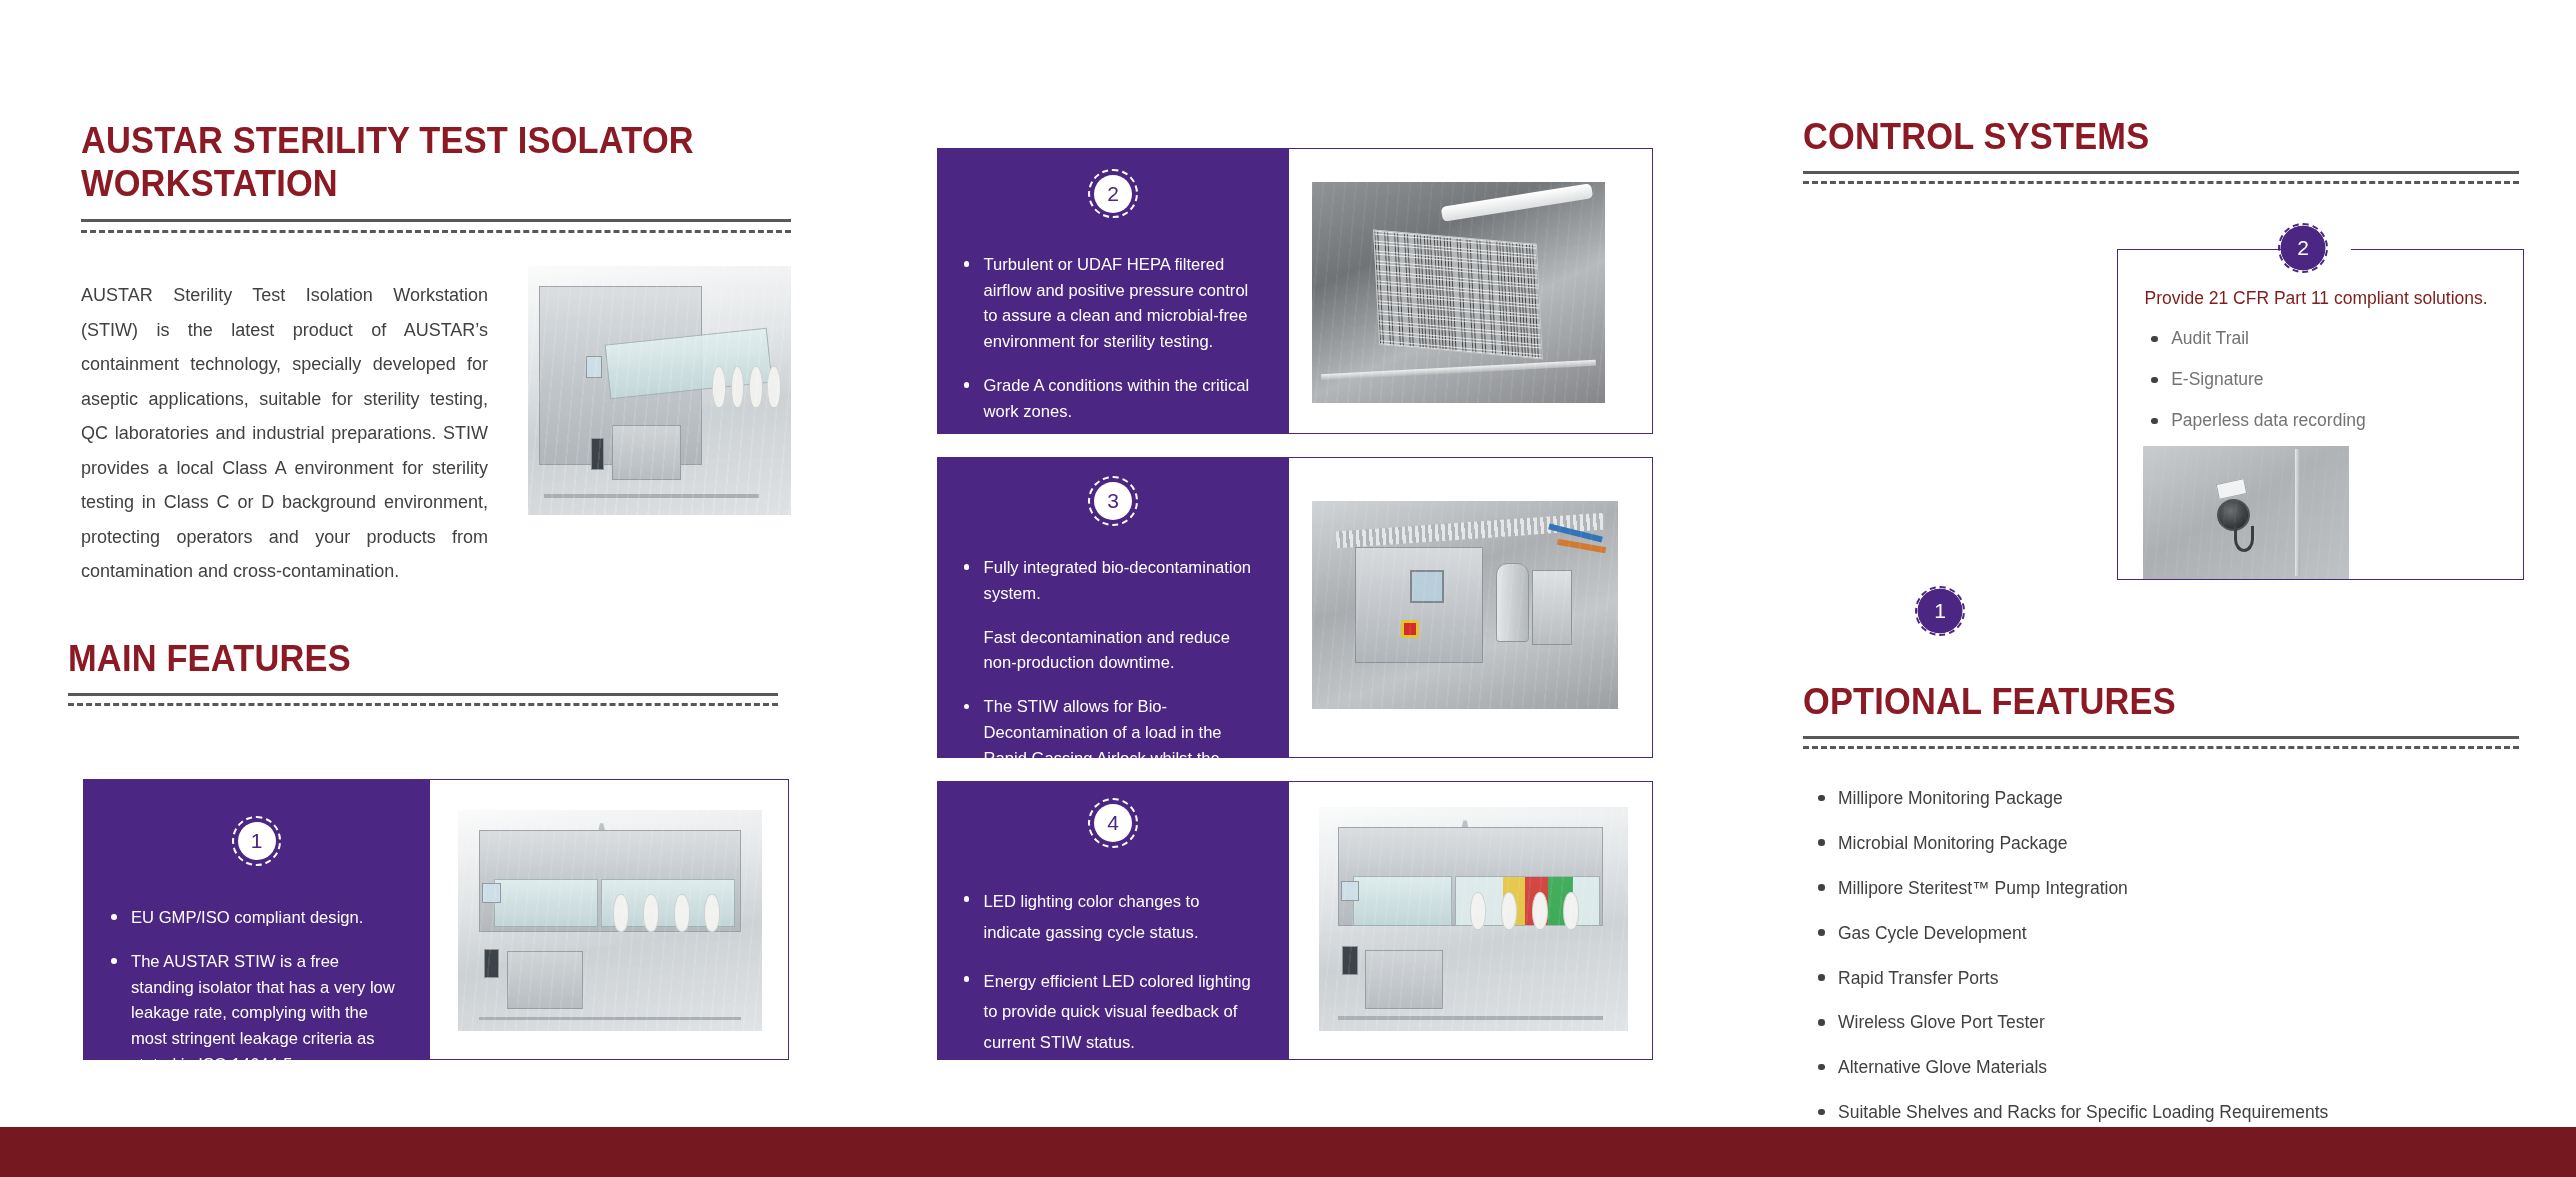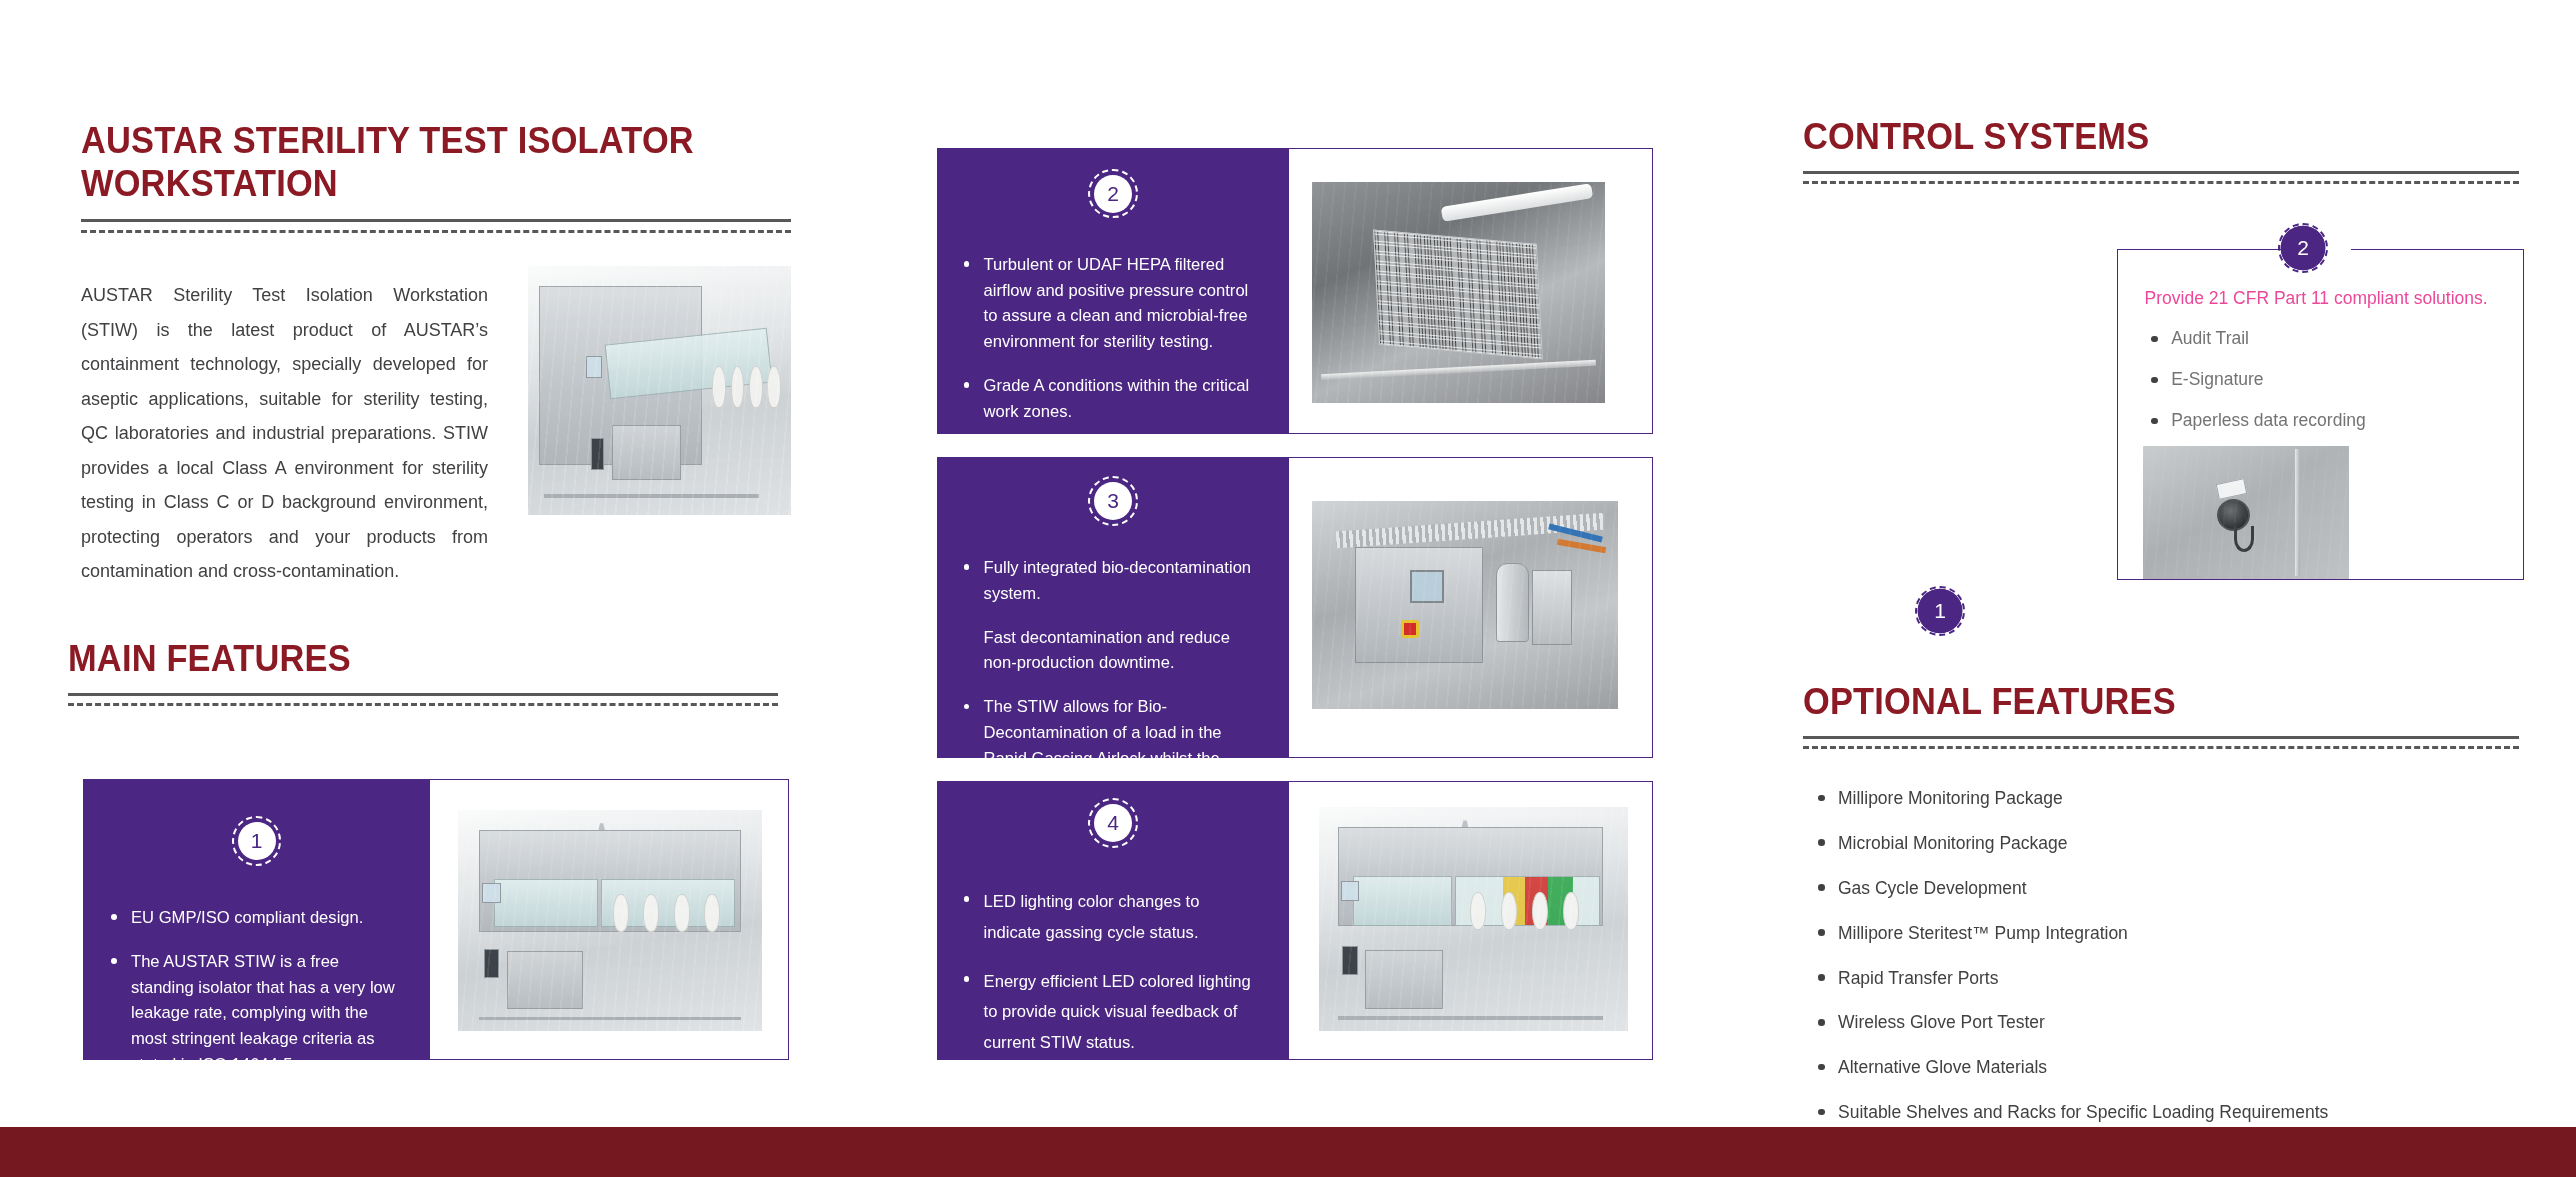--- a/index.html
+++ b/index.html
@@ -380,21 +380,21 @@
       <div class="rule-solid"></div>
       <div class="rule-dashed"></div>
     </div>
   </div>
 
   <div style="position:absolute; left:1911px; top:590px; width:58px; height:42px; background:#fff;"></div>
   <div class="badge badge-purple" style="position:absolute; left:1940px; top:592px;">1</div>
 
   <div style="position:absolute; left:2117px; top:249px; width:407px; height:331px;
               border:1.7px solid #4b2682; background:#fff;">
-    <div style="position:absolute; left:26.6px; top:38px; width:357px; font-size:17.5px; color:#ec4899;">Provide 21 CFR Part 11 compliant solutions.</div>
+    <div style="position:absolute; left:26.6px; top:38px; width:357px; font-size:17.5px; color:#7f1d1d;">Provide 21 CFR Part 11 compliant solutions.</div>
     <ul class="ctrl" style="position:absolute; left:26.6px; top:78px; width:349px;">
       <li>Audit Trail</li>
       <li>E-Signature</li>
       <li>Paperless data recording</li>
     </ul>
     <div class="photo glove" style="position:absolute; left:25px; top:196px; width:206px; height:133px;">
       <div class="glove-tag"></div>
       <div class="glove-port"></div>
       <div class="glove-strap"></div>
       <div class="glove-rod"></div>
@@ -408,22 +408,22 @@
     <div class="heading">OPTIONAL FEATURES</div>
     <div class="rule-group" style="width:716px; margin-top:11.6px;">
       <div class="rule-solid"></div>
       <div class="rule-dashed"></div>
     </div>
   </div>
 
   <ul class="optlist" style="position:absolute; left:1813px; top:788px; width:715px;">
     <li>Millipore Monitoring Package</li>
     <li>Microbial Monitoring Package</li>
+    <li>Millipore Steritest™ Pump Integration</li>
     <li>Gas Cycle Development</li>
-    <li>Millipore Steritest™ Pump Integration</li>
     <li>Rapid Transfer Ports</li>
     <li>Wireless Glove Port Tester</li>
     <li>Alternative Glove Materials</li>
     <li>Suitable Shelves and Racks for Specific Loading Requirements</li>
   </ul>
 
   <div class="footer-bar"></div>
 
 </div>
 

